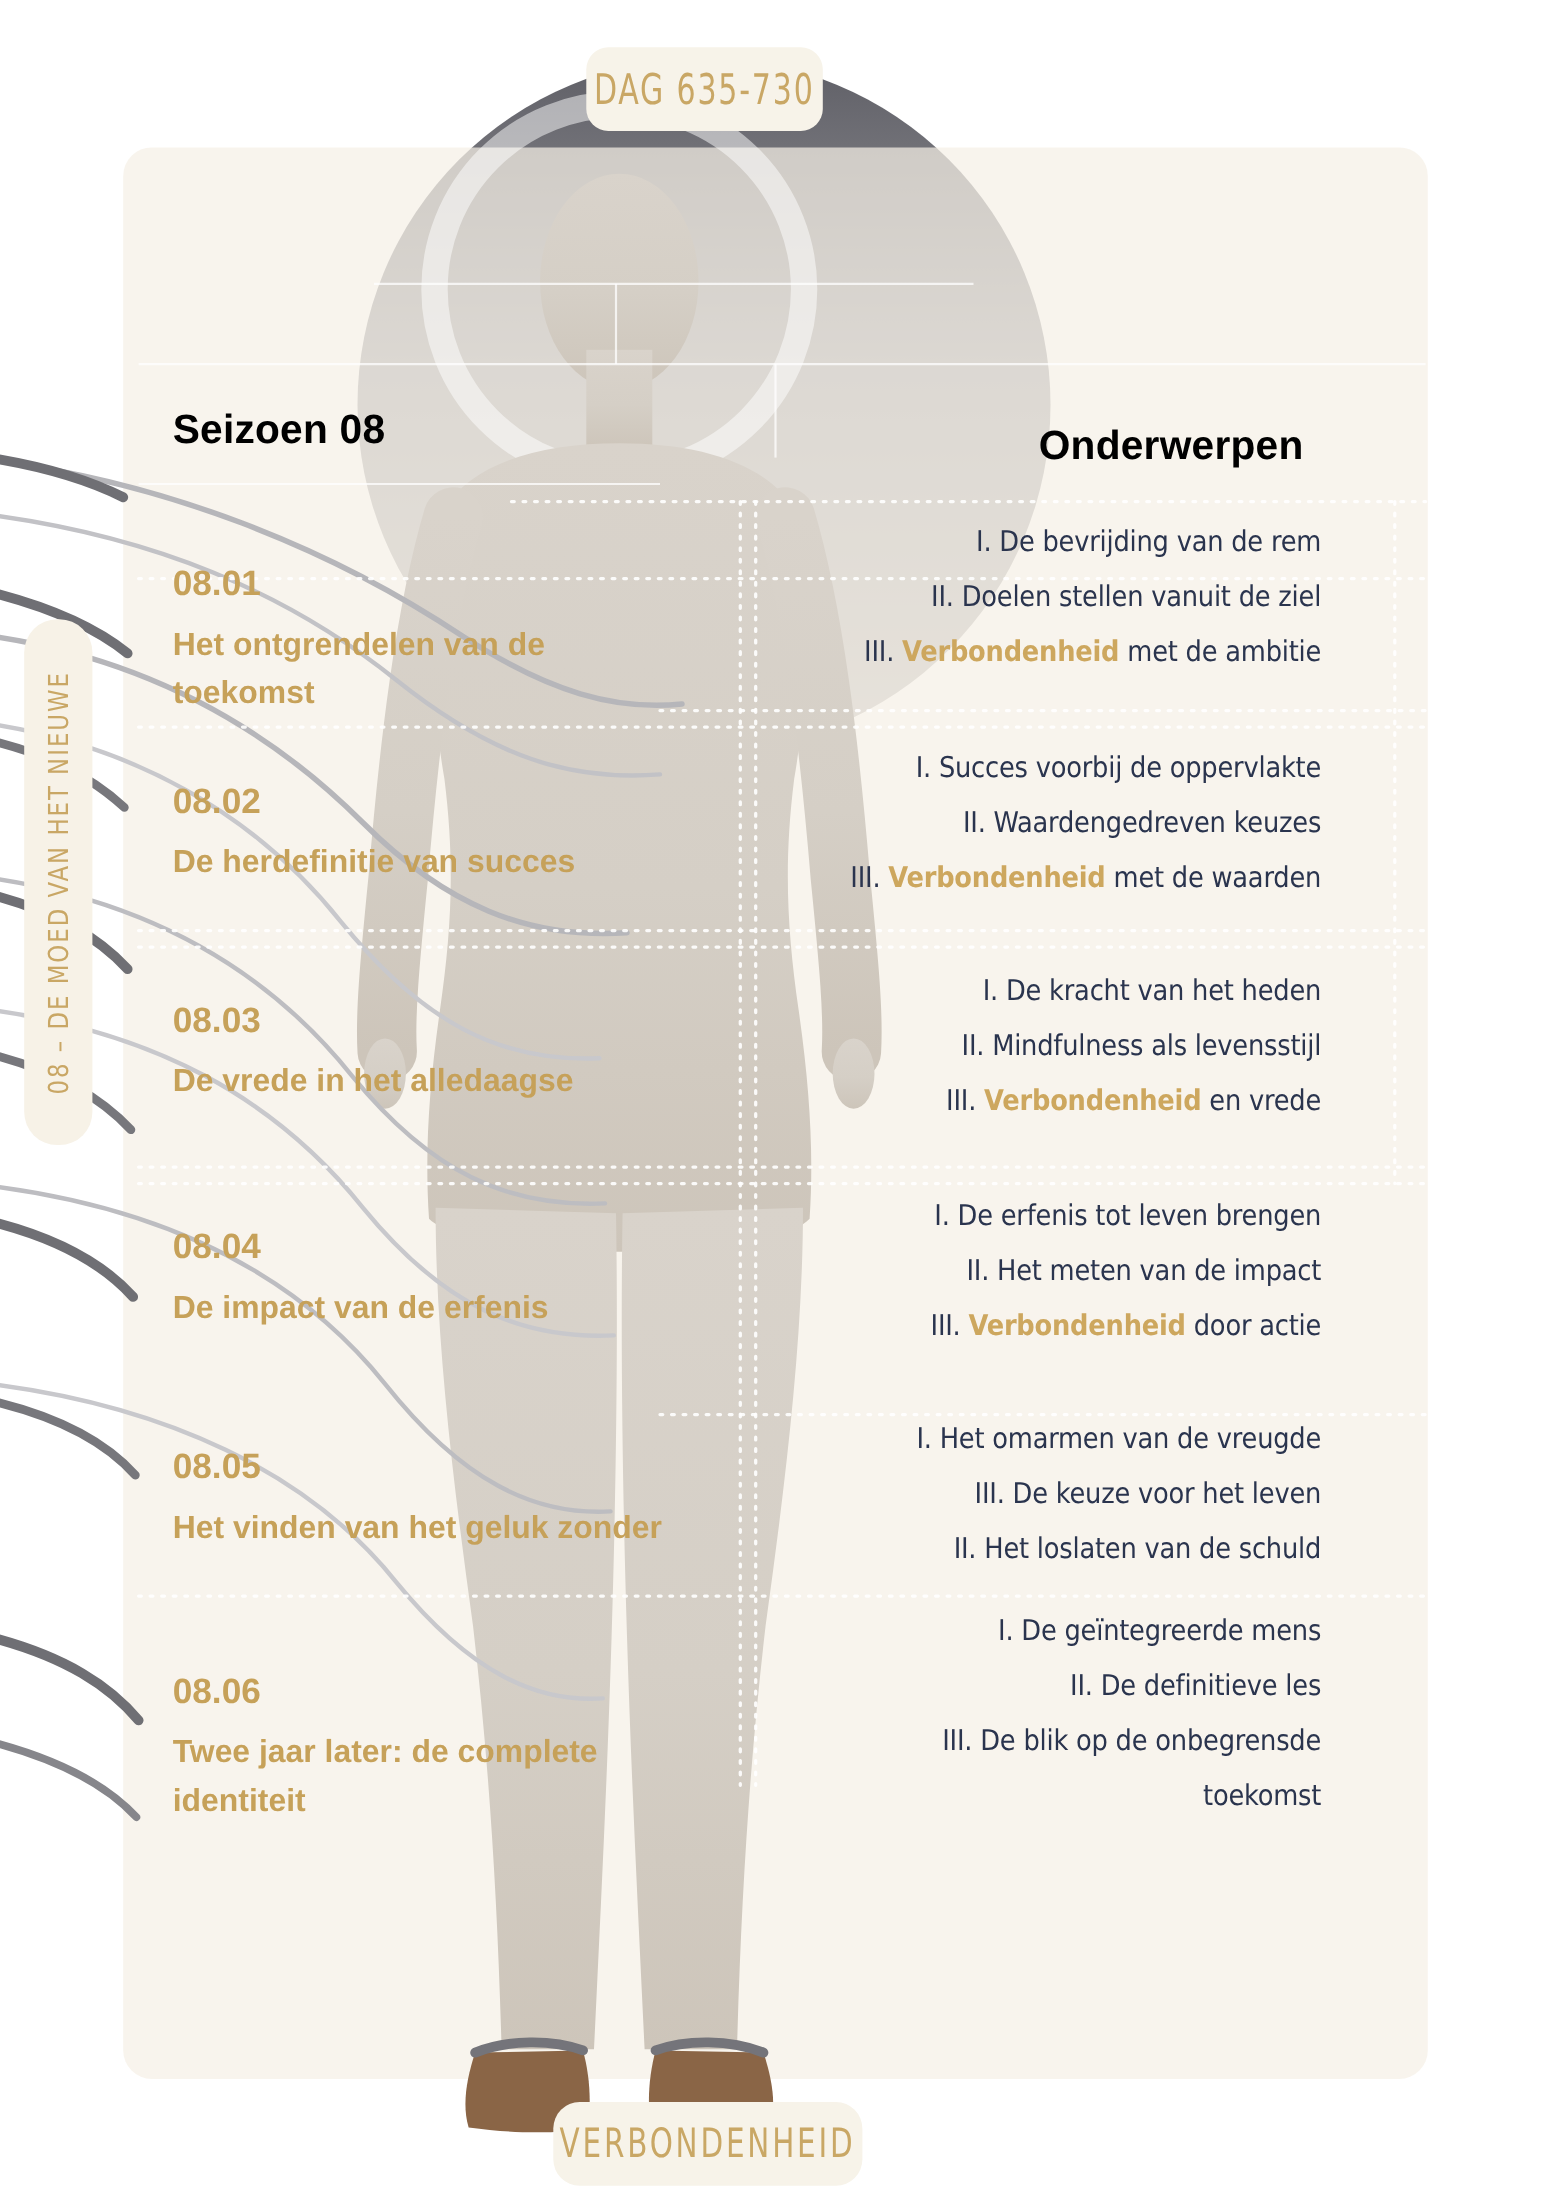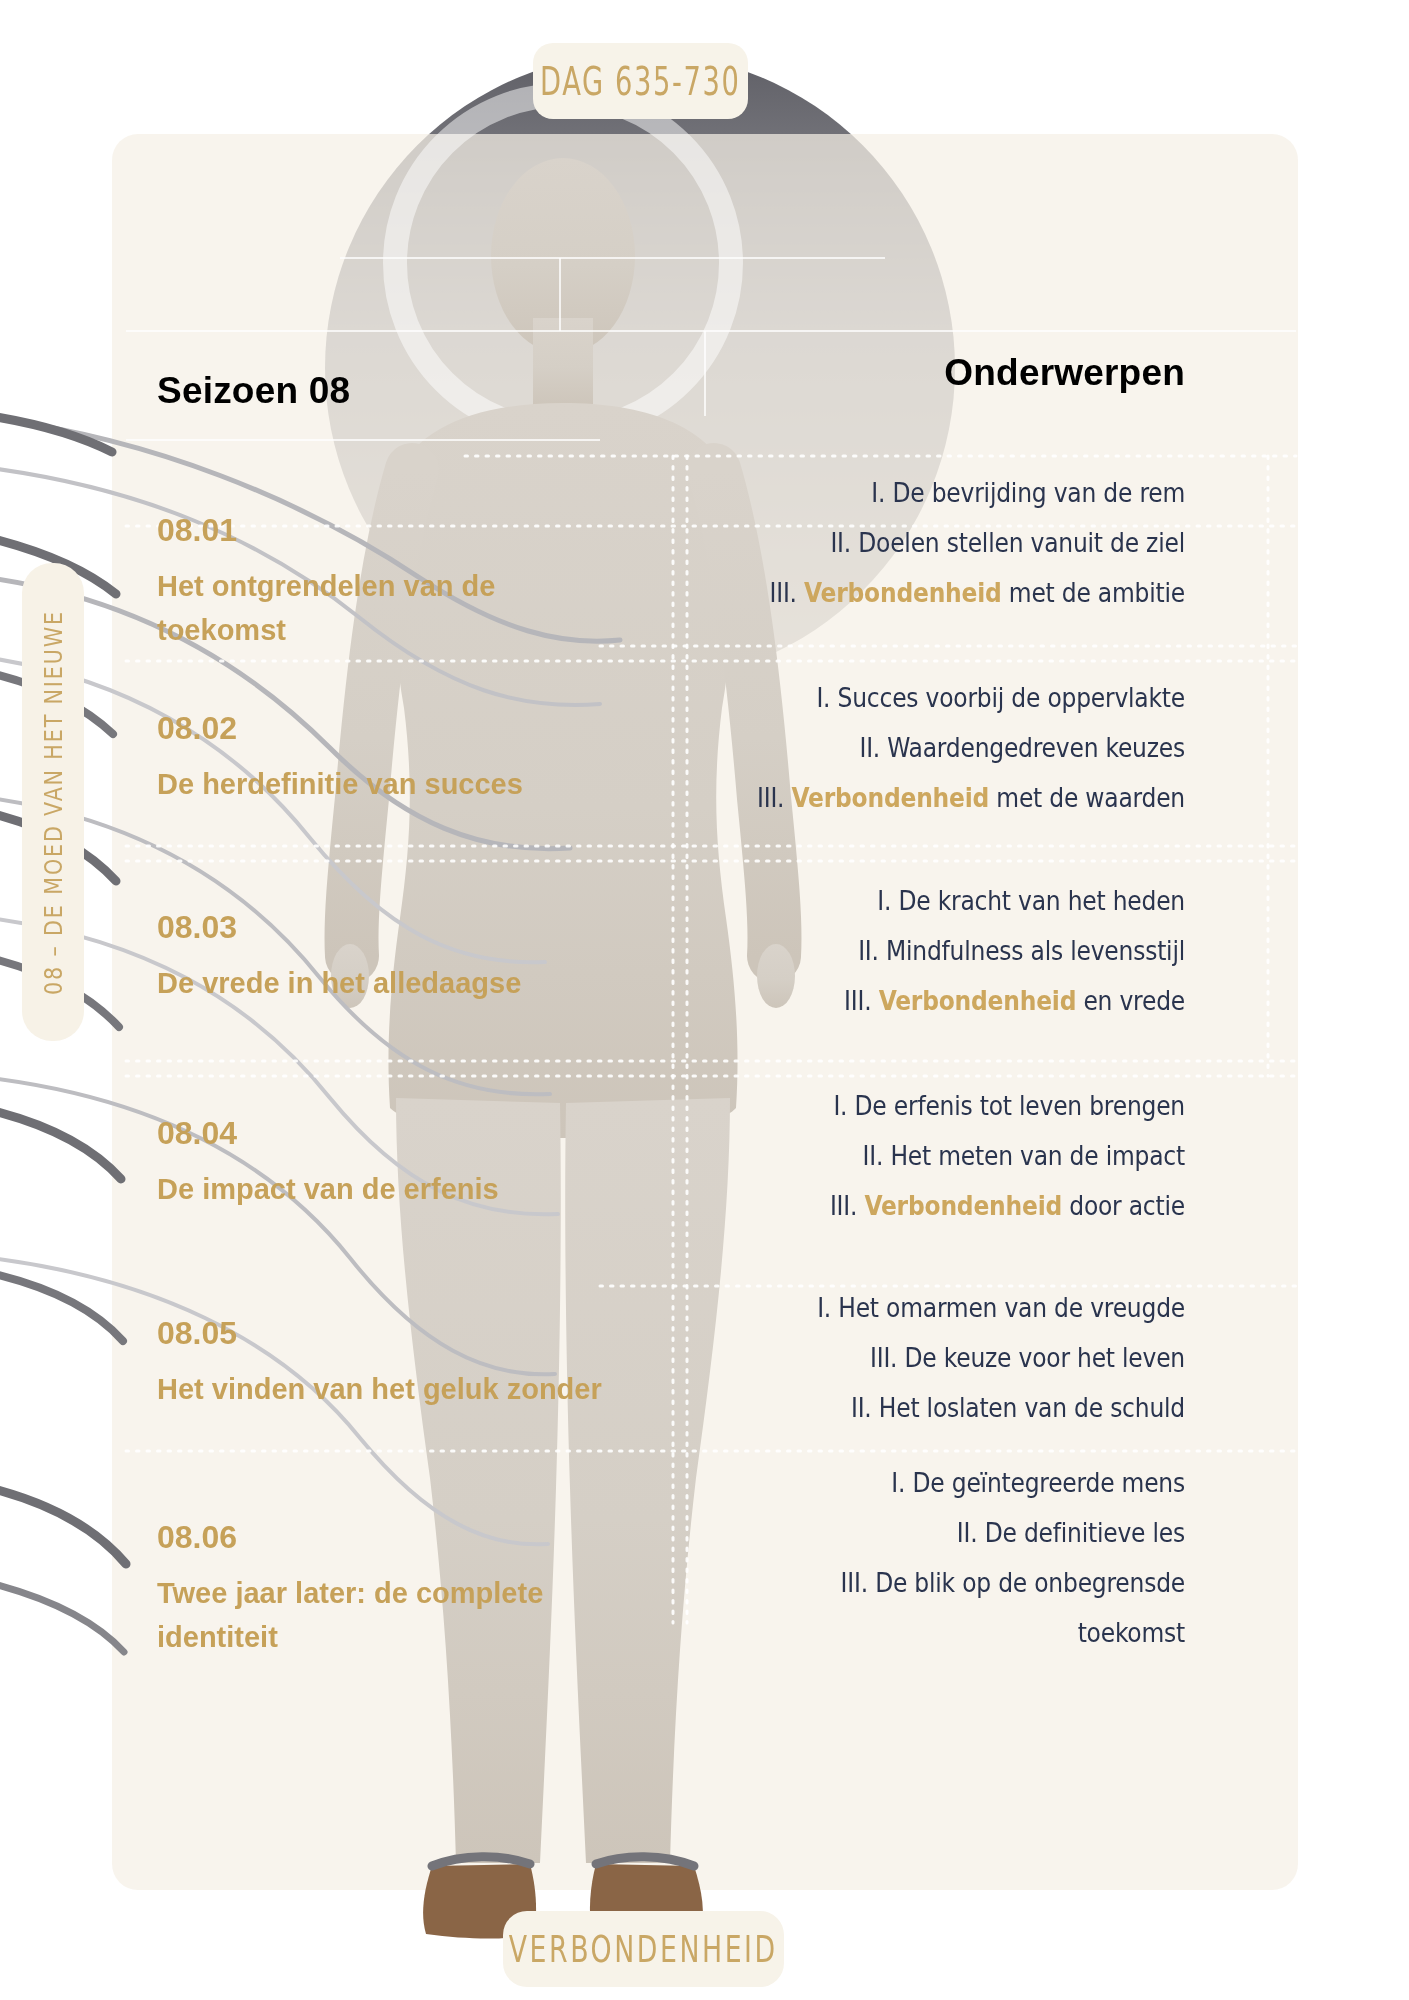--- a/index.html
+++ b/index.html
@@ -22,31 +22,31 @@
 
   
   .side-pill{position:absolute;left:22px;top:545px;width:62px;height:478px;background:#f7f2e7;border-radius:30px;
              display:flex;align-items:center;justify-content:center;}
   .side-pill-text{font-family:"DejaVu Sans",sans-serif;font-stretch:condensed;color:#c9a765;font-size:25px;
                   letter-spacing:2px;white-space:nowrap;transform:rotate(-90deg) scaleX(0.92);}
 
   
   .heading{position:absolute;font-weight:bold;color:#000000;font-size:37px;letter-spacing:0.2px;}
   .heading-left{left:157px;top:352px;}
-  .heading-right{right:224px;top:334px;text-align:left;}
+  .heading-right{right:224px;top:366px;text-align:left;}
 
   
   .ep-block{position:absolute;left:157px;width:470px;color:#c6a159;}
   .ep-number{font-weight:bold;font-size:32px;line-height:32px;margin-bottom:18px;}
   .ep-title{font-weight:bold;font-size:29px;line-height:44px;}
   .pos-ep-1{top:496px}.pos-ep-2{top:694px}.pos-ep-3{top:893px}
   .pos-ep-4{top:1099px}.pos-ep-5{top:1299px}.pos-ep-6{top:1503px}
 
   
-  .topic-group{position:absolute;right:224px;width:640px;text-align:right;
+  .topic-group{position:absolute;right:208px;width:640px;text-align:right;
                font-family:"DejaVu Sans",sans-serif;font-stretch:condensed;
                color:#2a344e;font-size:26px;line-height:50px;letter-spacing:-0.2px;}
   .topic-line{white-space:nowrap;}
   .topic-line .gold{color:#cda75e;font-weight:bold;}
   .pos-tg-1{top:450px}.pos-tg-2{top:655px}.pos-tg-3{top:858px}
   .pos-tg-4{top:1063px}.pos-tg-5{top:1265px}.pos-tg-6{top:1440px}
 </style>
 </head>
 <body>
 

